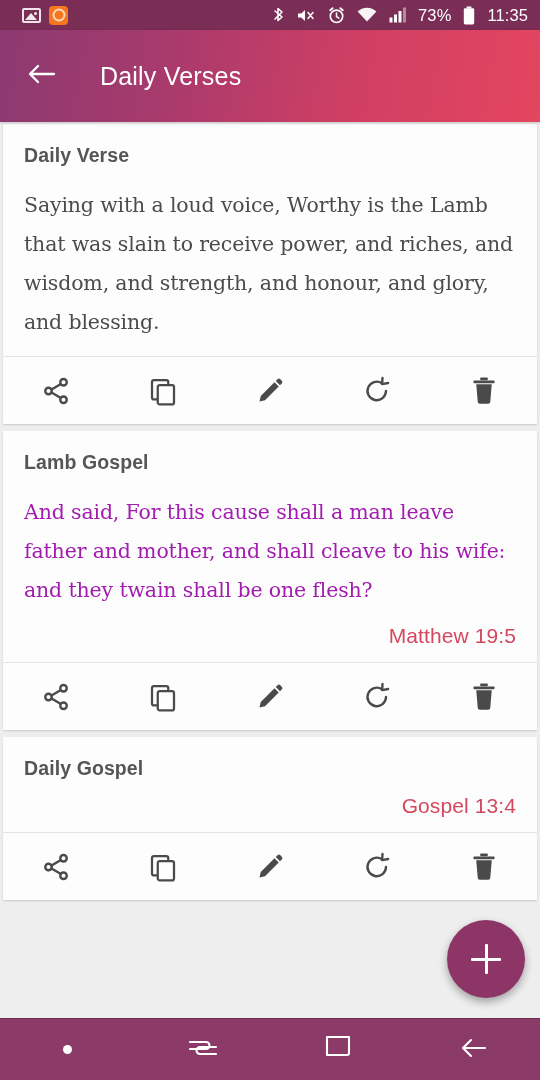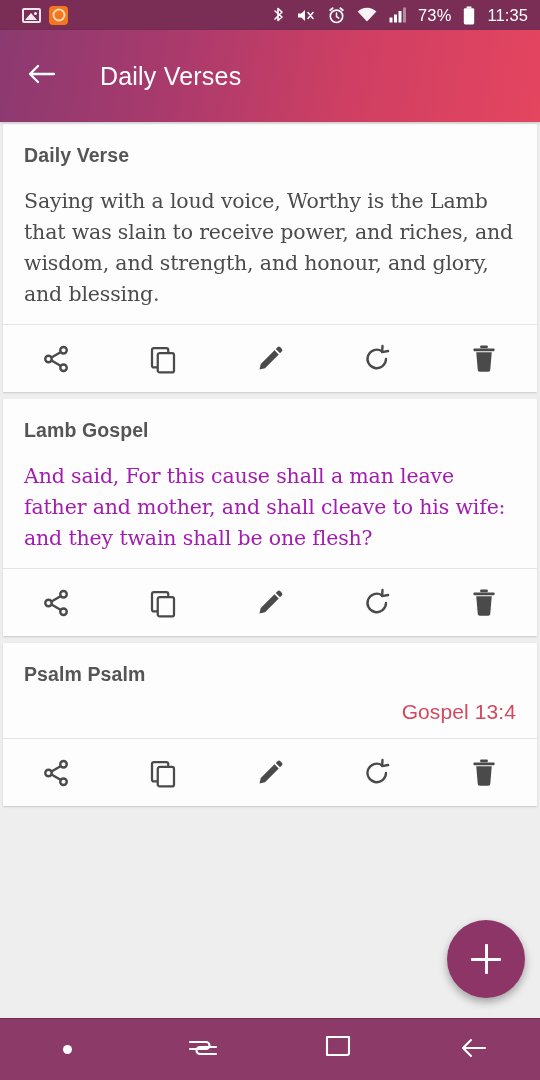--- a/index.html
+++ b/index.html
@@ -122,21 +122,21 @@
   .card-body { padding: 20px 21px 14px 21px; }
   .card-title {
     font-size: 19.5px;
     color: #555555;
     font-weight: 700;
     letter-spacing: 0.1px;
   }
   .card-text {
     font-family: "DejaVu Serif", "Liberation Serif", serif;
     font-size: 20.5px;
-    line-height: 31px;
+    line-height: 39px;
     color: #4b4b4b;
     margin-top: 19px;
     letter-spacing: -0.15px;
   }
   .card-text.accent { color: #a21caf; }
   .card-text em { font-style: italic; }
   .card-ref {
     text-align: right;
     font-size: 21px;
     color: #d4485f;
@@ -326,20 +326,21 @@
             </svg>
         </span>
       </div>
     </div>
   </div>
 
   <div class="card">
     <div class="card-body">
       <div class="card-title">Lamb Gospel</div>
       <div class="card-text accent">And said, For this cause shall a man leave father and mother, and shall cleave to his wife: and they twain shall be one flesh?</div>
+      <div class="card-ref">Matthew 19:5</div>
     </div>
     <div class="action-row">
       <div class="action-btn">
         <span>
           <svg width="30" height="30" viewBox="0 0 24 24">
               <circle cx="18" cy="5" r="2.6" fill="none" stroke="#4a4a4a" stroke-width="1.9"></circle>
               <circle cx="6" cy="12" r="2.6" fill="none" stroke="#4a4a4a" stroke-width="1.9"></circle>
               <circle cx="18" cy="19" r="2.6" fill="none" stroke="#4a4a4a" stroke-width="1.9"></circle>
               <path d="M8.4 10.8l7.2-4.2M8.4 13.2l7.2 4.2" stroke="#4a4a4a" stroke-width="1.9" stroke-linecap="round"></path>
             </svg>
@@ -376,21 +377,21 @@
               <rect x="3.6" y="3.6" width="16.8" height="2.2" rx="0.6" fill="#4a4a4a"></rect>
               <rect x="9" y="1.2" width="6" height="2.2" rx="0.6" fill="#4a4a4a"></rect>
             </svg>
         </span>
       </div>
     </div>
   </div>
 
   <div class="card">
     <div class="card-body">
-      <div class="card-title">Psalm Psalm</div>
+      <div class="card-title">Daily Gospel</div>
       <div class="card-ref">Gospel 13:4</div>
     </div>
     <div class="action-row">
       <div class="action-btn">
         <span>
           <svg width="30" height="30" viewBox="0 0 24 24">
               <circle cx="18" cy="5" r="2.6" fill="none" stroke="#4a4a4a" stroke-width="1.9"></circle>
               <circle cx="6" cy="12" r="2.6" fill="none" stroke="#4a4a4a" stroke-width="1.9"></circle>
               <circle cx="18" cy="19" r="2.6" fill="none" stroke="#4a4a4a" stroke-width="1.9"></circle>
               <path d="M8.4 10.8l7.2-4.2M8.4 13.2l7.2 4.2" stroke="#4a4a4a" stroke-width="1.9" stroke-linecap="round"></path>

